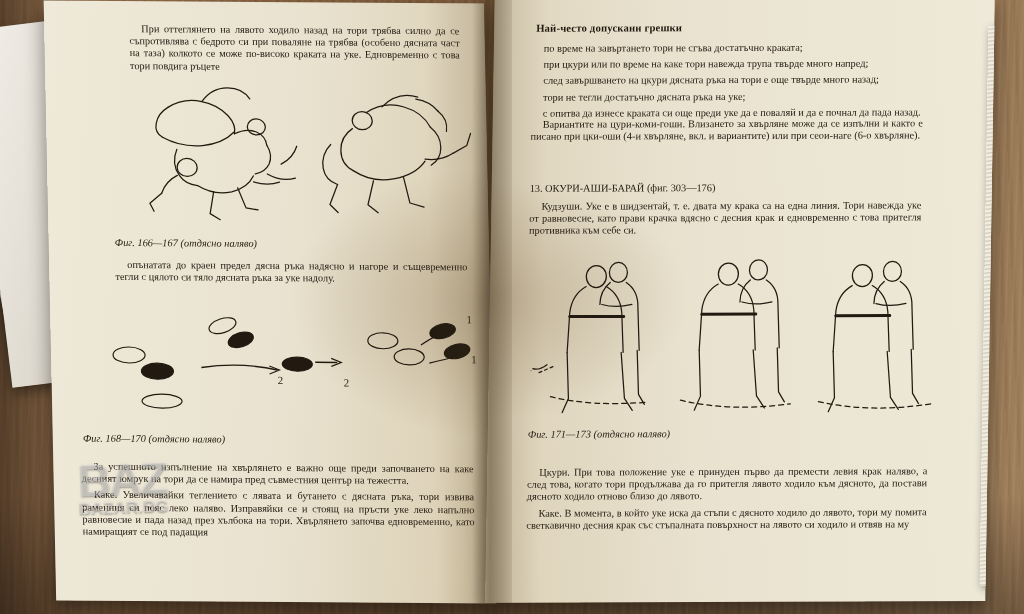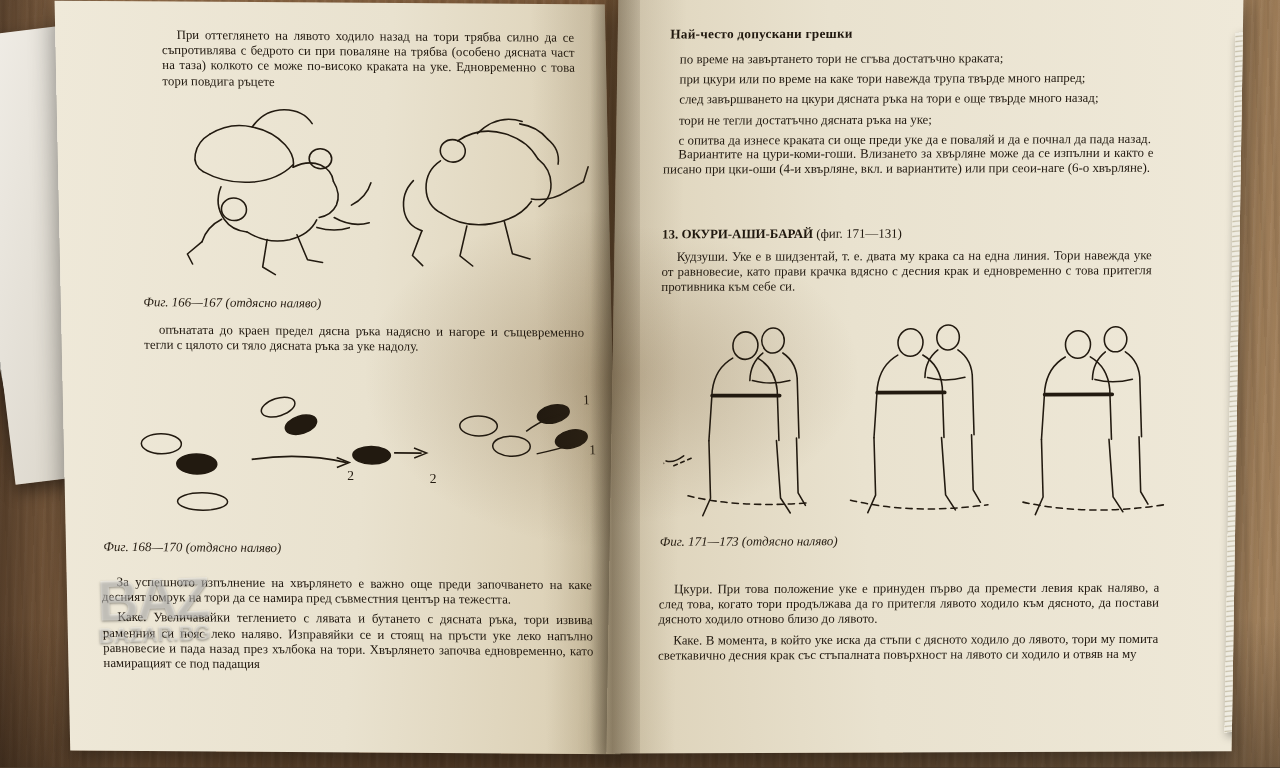--- a/index.html
+++ b/index.html
@@ -119,21 +119,21 @@
   .fig-cap {
     font-style: italic;
     font-size: 10.4px;
     color: #241b11;
   }
   .sec-head {
     font-weight: bold;
     font-size: 10.6px;
     letter-spacing: .2px;
   }
-  .bd { font-weight: bold; }
+  .bd { font-weight: normal; }
 
   
   .lp-inner {
     position: absolute;
     left: 0; top: 0; width: 440px; height: 600px;
   }
   .rp-inner {
     position: absolute;
     left: 0; top: 0; width: 500px; height: 606px;
   }
@@ -300,21 +300,21 @@
         </div>
 
         <div class="col" style="left:38px; top:122px; width:392px;">
           <p>Вариантите на цури-коми-гоши. Влизането за хвърляне може да се изпълни и както е писано при цки-оши (4-и хвърляне, вкл. и вариантите) или при сеои-наге (6-о хвърляне).</p>
         </div>
 
         <div class="col" style="left:38px; top:186px; width:392px;">
           <p class="noind">
             <span class="bd">13.</span>
             <span class="bd">ОКУРИ-АШИ-БАРАЙ</span>
-            <span>(фиг. 171—131)</span>
+            <span>(фиг. 303—176)</span>
           </p>
         </div>
 
         <div class="col" style="left:38px; top:204px; width:392px;">
           <p>Кудзуши. Уке е в шидзентай, т. е. двата му крака са на една линия. Тори навежда уке от равновесие, като прави крачка вдясно с десния крак и едновременно с това притегля противника към себе си.</p>
         </div>
 
         <div class="figbox" style="left:42px; top:250px;">
           <svg width="420" height="180" viewBox="0 0 420 180">
             <g stroke="#221a10" fill="none" stroke-width="1.25" stroke-linecap="round" stroke-linejoin="round">

